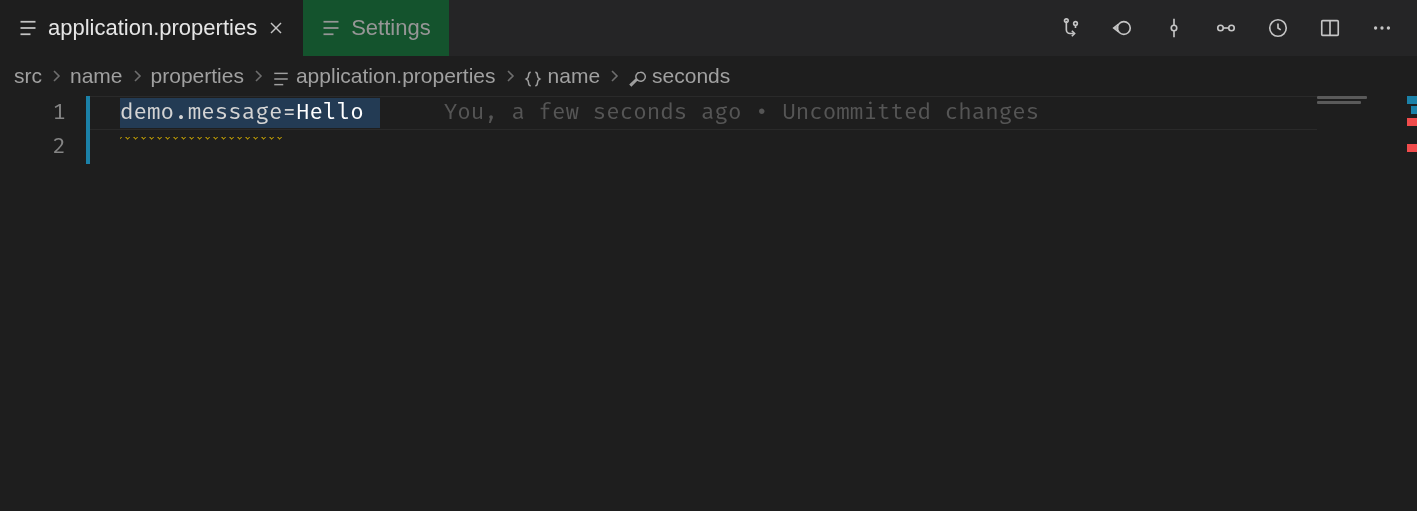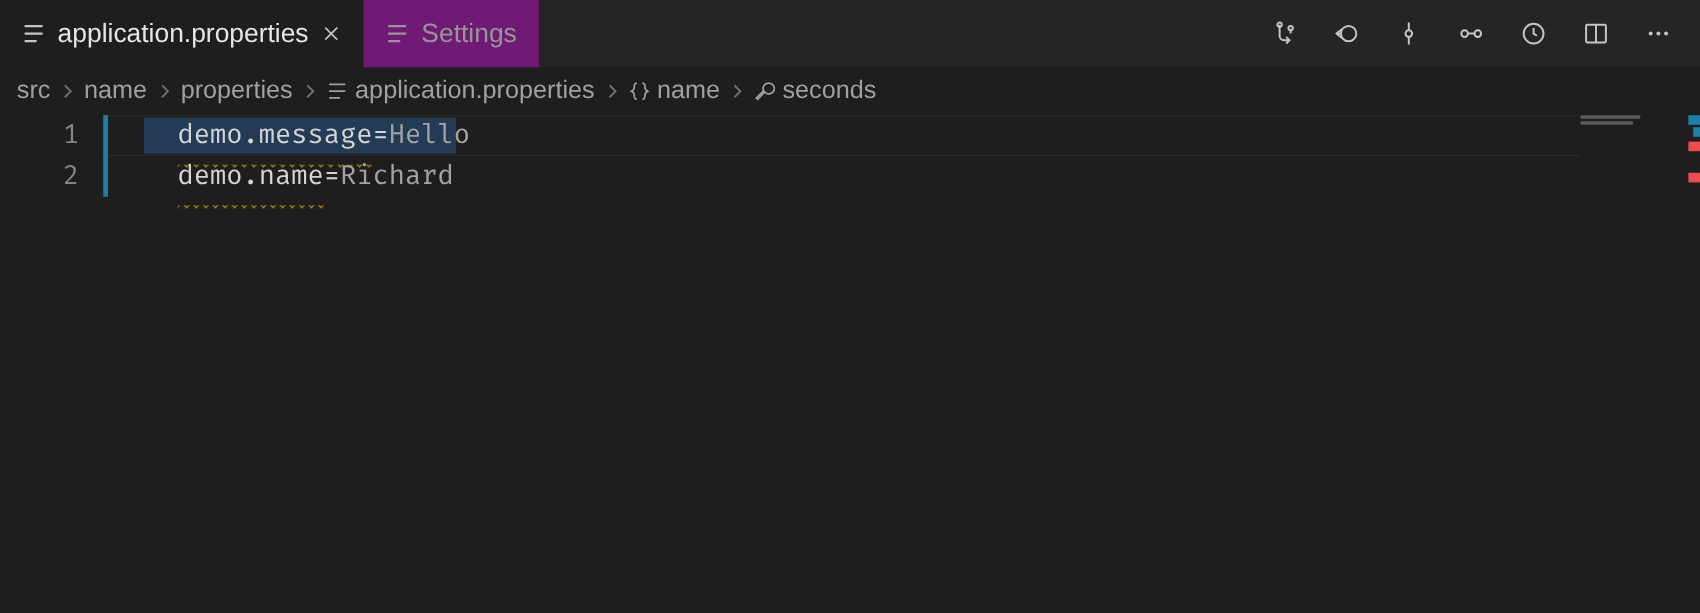--- a/index.html
+++ b/index.html
@@ -34,39 +34,39 @@
   }
   .tab.active::after{
     content:"";
     position:absolute; left:0; right:0; bottom:0; height:0px;
   }
   .tab .close {
     width: 18px; height: 18px;
     display:flex;align-items:center;justify-content:center;
     color:#c5c5c5;
   }
-  .tab.inactive-bg { background:#701a75; }
+  .tab.inactive-bg { background:#14532d; }
   .tabbar-spacer { flex:1; background:#252526; }
   .tab-actions {
     display:flex; align-items:center; gap:26px;
     padding: 0 22px;
     background:#252526;
   }
   .tab-actions .ico { width:26px; height:26px; color:#c5c5c5; cursor:pointer; display:flex;align-items:center;justify-content:center;}
   
   .breadcrumbs {
     display:flex; align-items:center;
     height: 40px;
     padding: 0 14px;
     font-size: 21px;
     color:#a0a0a0;
     gap: 6px;
     background:#1e1e1e;
   }
-  .crumb { display:flex; align-items:center; gap:6px; color:#a0a0a0; cursor:pointer;}
+  .crumb { display:flex; align-items:flex-end; gap:6px; color:#a0a0a0; cursor:pointer;}
   .crumb svg { flex-shrink:0; }
   .chev { color:#6e6e6e; display:flex; align-items:center; }
   
   .editor {
     position:relative;
     display:flex;
     height: calc(511px - 56px - 40px);
     font-family: "Fira Code", "Consolas", monospace;
     font-size: 22px;
     line-height: 34px;
@@ -93,29 +93,28 @@
     align-items:center;
     white-space:pre;
   }
   .codeline .bar {
     position:absolute; left:0; top:0; bottom:0; width:4px;
     background:#1b81a8;
   }
   .codeline .txt { padding-left: 34px; position:relative; }
   .key { color:#d4d4d4; }
   .eq  { color:#d4d4d4; }
-  .val { color:#a3a3a3; }
+  .val { color:#ffffff; }
   .squiggle {
     background-image: linear-gradient(45deg, transparent 65%, #cca700 80%, transparent 90%),
                       linear-gradient(135deg, transparent 5%, #cca700 15%, transparent 25%);
     background-size: 8px 3px;
     background-repeat: repeat-x;
     background-position: 0 100%;
     padding-bottom:14px;
-    margin-left:28px;
   }
   .line-highlight {
     position:absolute; left:0; right:100px; top:0; height:34px;
     border-top:1px solid #2a2a2a; border-bottom:1px solid #2a2a2a;
     pointer-events:none;
   }
   .selection {
     position:absolute;
     top:2px; height:30px;
     background:#264f78;
@@ -290,25 +289,25 @@
     <div class="ln">1</div>
     <div class="ln">2</div>
   </div>
   <div class="code">
     <div class="line-highlight"></div>
 
     <div class="codeline">
       <span class="bar"></span>
       <span class="selection" style="left:34px; width:260px;"></span>
       <span class="txt"><span class="key squiggle">demo.message</span><span class="eq">=</span><span class="val">Hello</span></span>
+      <span class="blame">You, a few seconds ago • Uncommitted changes</span>
     </div>
 
     <div class="codeline">
       <span class="bar"></span>
-      <span class="txt"><span class="key squiggle">demo.name</span><span class="eq">=</span><span class="val">Richard</span></span>
     </div>
 
     <div class="minimap">
       <div class="mm-line" style="width:50px;background:#5a5a5a"></div>
       <div class="mm-line" style="width:44px;background:#5a5a5a"></div>
     </div>
 
     <div class="ovruler">
       <div class="ovmark blue" style="top:0"></div>
       <div class="ovmark blue" style="top:10px;width:6px"></div>

